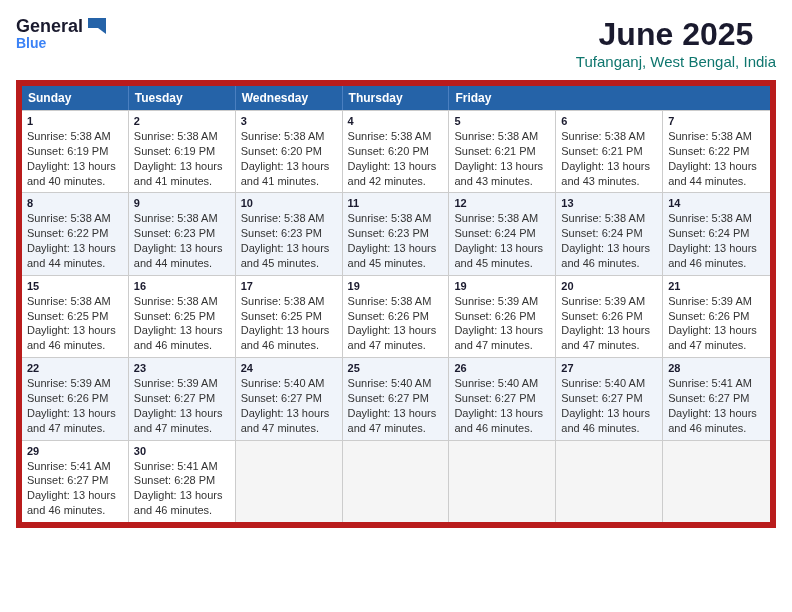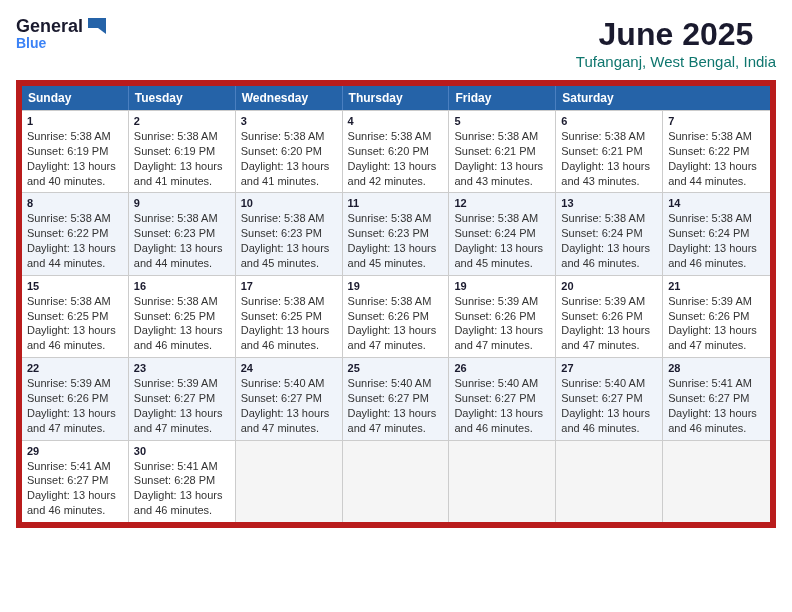--- a/index.html
+++ b/index.html
@@ -117,21 +117,20 @@
     </div>
   </div>
 
   <div class="calendar">
     <div class="cal-header">
     <div class="cal-header-cell">Sunday</div>
         <div class="cal-header-cell">Tuesday</div>
         <div class="cal-header-cell">Wednesday</div>
         <div class="cal-header-cell">Thursday</div>
         <div class="cal-header-cell">Friday</div>
-        <div class="cal-header-cell">Saturday</div>
       </div>
     <div class="cal-body">
     <div class="cal-row">
           <div class="cal-cell">
         <span class="day-num">1</span>
         <span class="cell-text">Sunrise: 5:38 AM<br>Sunset: 6:19 PM<br>Daylight: 13 hours and 40 minutes.</span>
       </div>
           <div class="cal-cell">
         <span class="day-num">2</span>
         <span class="cell-text">Sunrise: 5:38 AM<br>Sunset: 6:19 PM<br>Daylight: 13 hours and 41 minutes.</span>

